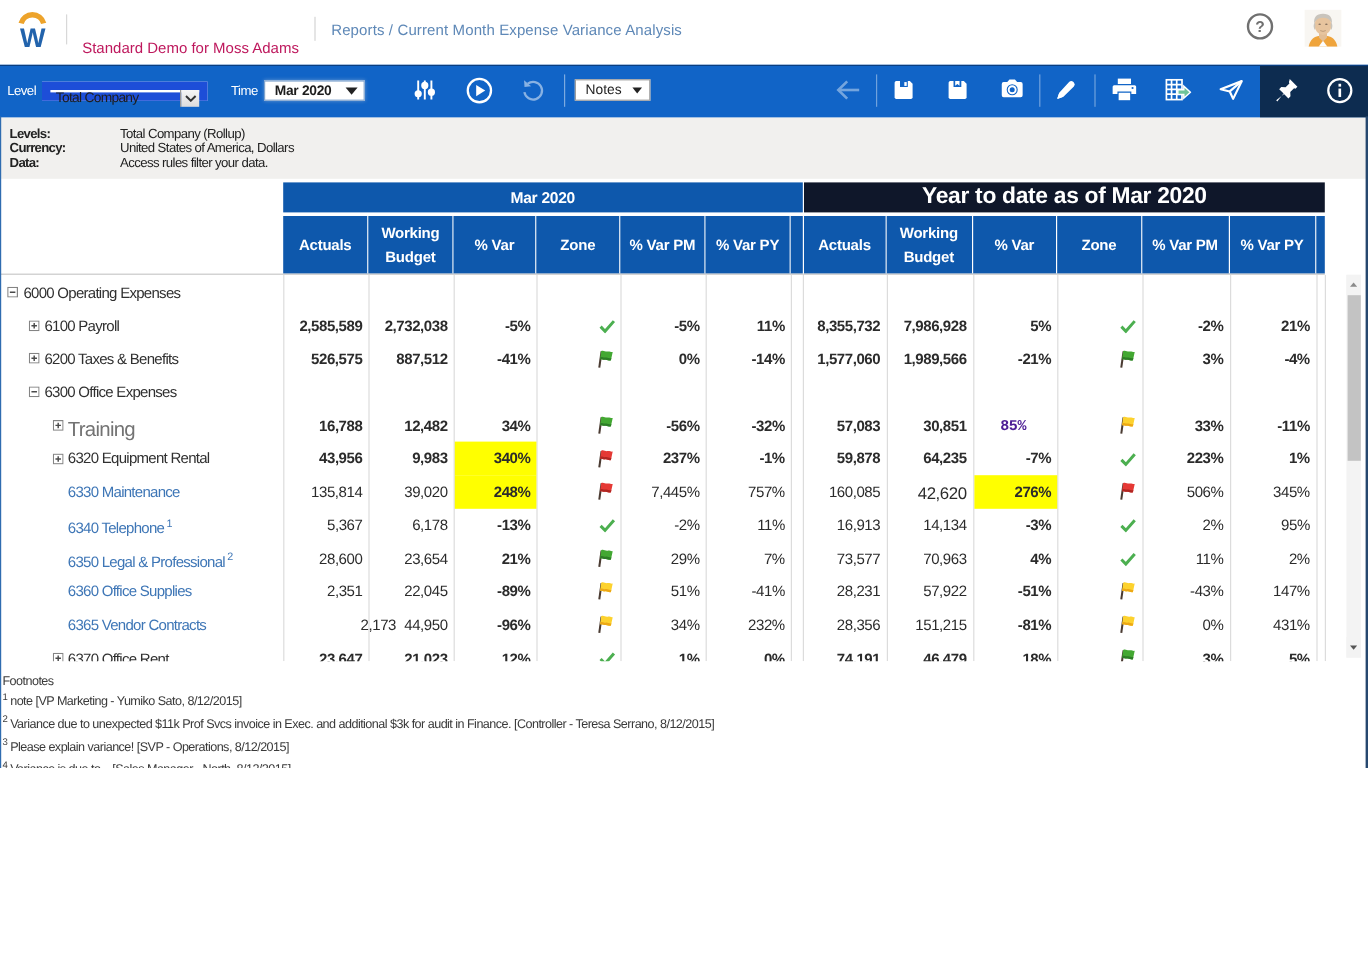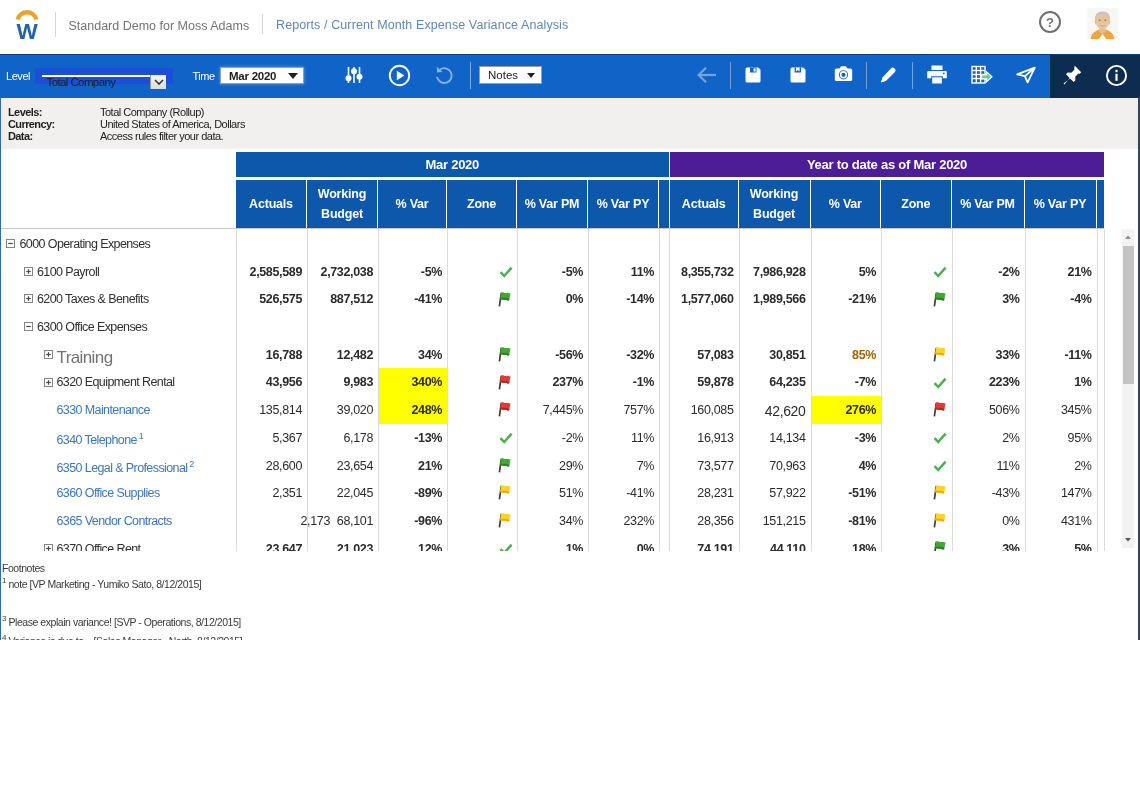--- a/index.html
+++ b/index.html
@@ -4,21 +4,21 @@
 html,body{width:1140px;height:810px;background:#fff;overflow:hidden;}
 body{font-family:"Liberation Sans",sans-serif;position:relative;}
 </style></head><body>
 <div style="position:absolute;left:14.5px;top:7px;">
     <svg width="26" height="34" viewBox="0 0 26 34" style="display:block;">
       <path d="M2.6 12.5 A 9.75 9.75 0 0 1 21.4 12.5" fill="none" stroke="#eda32b" stroke-width="4.5"></path>
 <text x="12.2" y="32" text-anchor="middle" font-family="Liberation Sans" font-weight="bold" font-size="22.5" fill="#2263ac">W</text>
     </svg>
   </div>
 <div style="position:absolute;left:55px;top:12px;width:1px;height:25px;background:#d8d8d8;"></div>
-<div style="position:absolute;left:68.5px;top:19px;font-size:12.5px;color:#737373;">Standard Demo for Moss Adams</div>
+<div style="position:absolute;left:68.5px;top:33px;font-size:12.5px;color:#be185d;">Standard Demo for Moss Adams</div>
 <div style="position:absolute;left:262px;top:14px;width:1px;height:20px;background:#d4d4d4;"></div>
 <div style="position:absolute;left:276px;top:17.7px;width:295px;height:17px;font-size:12.5px;letter-spacing:0.1px;color:#5e88b7;white-space:nowrap;overflow:hidden;">Reports / Current Month Expense Variance Analysis (with notes)</div>
 <div style="position:absolute;left:1038px;top:10px;">
     <svg width="24" height="24" viewBox="0 0 24 24" style="display:block;">
       <circle cx="12" cy="12" r="10" fill="none" stroke="#707070" stroke-width="2"></circle>
 <text x="12" y="16.5" text-anchor="middle" font-size="13" font-weight="bold" fill="#707070">?</text>
     </svg>
   </div>
 <div style="position:absolute;left:1087px;top:8px;">
     <svg width="31" height="31" viewBox="0 0 31 31" style="display:block;">
@@ -162,21 +162,21 @@
     </svg>
   </div>
 <div style="position:absolute;left:0px;top:97.5px;width:1140px;height:51px;background:#f1f0ee;"></div>
 <div style="position:absolute;left:8px;top:105.5px;font-size:11px;letter-spacing:-0.6px;font-weight:bold;color:#222;">Levels:</div>
 <div style="position:absolute;left:100px;top:105.5px;font-size:11px;letter-spacing:-0.5px;color:#222;">Total Company (Rollup)</div>
 <div style="position:absolute;left:8px;top:117.5px;font-size:11px;letter-spacing:-0.6px;font-weight:bold;color:#222;">Currency:</div>
 <div style="position:absolute;left:100px;top:117.5px;font-size:11px;letter-spacing:-0.5px;color:#222;">United States of America, Dollars</div>
 <div style="position:absolute;left:8px;top:129.5px;font-size:11px;letter-spacing:-0.6px;font-weight:bold;color:#222;">Data:</div>
 <div style="position:absolute;left:100px;top:129.5px;font-size:11px;letter-spacing:-0.5px;color:#222;">Access rules filter your data.</div>
 <div style="position:absolute;left:236px;top:152px;width:432.5px;height:24.5px;background:#0e58ac;color:#fff;font-weight:bold;font-size:13px;letter-spacing:-0.25px;display:flex;align-items:center;justify-content:center;">Mar 2020</div>
-<div style="position:absolute;left:670px;top:152px;width:434px;height:24.5px;background:#4c1d95;color:#fff;font-weight:bold;font-size:13px;letter-spacing:-0.25px;display:flex;align-items:center;justify-content:center;">Year to date as of Mar 2020</div>
+<div style="position:absolute;left:670px;top:152px;width:434px;height:24.5px;background:#0f172a;color:#fff;font-weight:bold;font-size:19px;letter-spacing:-0.25px;display:flex;align-items:center;justify-content:center;">Year to date as of Mar 2020</div>
 <div style="position:absolute;left:236px;top:179.5px;width:71px;height:48px;background:#0e58ac;border-right:1.5px solid #fff;color:#fff;font-weight:bold;font-size:12.5px;letter-spacing:-0.2px;display:flex;align-items:center;justify-content:center;text-align:center;line-height:20px;">Actuals</div>
 <div style="position:absolute;left:307px;top:179.5px;width:71px;height:48px;background:#0e58ac;border-right:1.5px solid #fff;color:#fff;font-weight:bold;font-size:12.5px;letter-spacing:-0.2px;display:flex;align-items:center;justify-content:center;text-align:center;line-height:20px;">Working<br>Budget</div>
 <div style="position:absolute;left:378px;top:179.5px;width:69px;height:48px;background:#0e58ac;border-right:1.5px solid #fff;color:#fff;font-weight:bold;font-size:12.5px;letter-spacing:-0.2px;display:flex;align-items:center;justify-content:center;text-align:center;line-height:20px;">% Var</div>
 <div style="position:absolute;left:447px;top:179.5px;width:70px;height:48px;background:#0e58ac;border-right:1.5px solid #fff;color:#fff;font-weight:bold;font-size:12.5px;letter-spacing:-0.2px;display:flex;align-items:center;justify-content:center;text-align:center;line-height:20px;">Zone</div>
 <div style="position:absolute;left:517px;top:179.5px;width:71px;height:48px;background:#0e58ac;border-right:1.5px solid #fff;color:#fff;font-weight:bold;font-size:12.5px;letter-spacing:-0.2px;display:flex;align-items:center;justify-content:center;text-align:center;line-height:20px;">% Var PM</div>
 <div style="position:absolute;left:588px;top:179.5px;width:71px;height:48px;background:#0e58ac;border-right:1.5px solid #fff;color:#fff;font-weight:bold;font-size:12.5px;letter-spacing:-0.2px;display:flex;align-items:center;justify-content:center;text-align:center;line-height:20px;">% Var PY</div>
 <div style="position:absolute;left:659px;top:179.5px;width:9.5px;height:48px;background:#0e58ac;"></div>
 <div style="position:absolute;left:670px;top:179.5px;width:68.5px;height:48px;background:#0e58ac;border-right:1.5px solid #fff;color:#fff;font-weight:bold;font-size:12.5px;letter-spacing:-0.2px;display:flex;align-items:center;justify-content:center;text-align:center;line-height:20px;">Actuals</div>
 <div style="position:absolute;left:738.5px;top:179.5px;width:72.0px;height:48px;background:#0e58ac;border-right:1.5px solid #fff;color:#fff;font-weight:bold;font-size:12.5px;letter-spacing:-0.2px;display:flex;align-items:center;justify-content:center;text-align:center;line-height:20px;">Working<br>Budget</div>
 <div style="position:absolute;left:810.5px;top:179.5px;width:70.5px;height:48px;background:#0e58ac;border-right:1.5px solid #fff;color:#fff;font-weight:bold;font-size:12.5px;letter-spacing:-0.2px;display:flex;align-items:center;justify-content:center;text-align:center;line-height:20px;">% Var</div>
@@ -293,21 +293,21 @@
       <svg width="15" height="16" viewBox="0 0 15 16" style="display:block;">
         <path d="M2.4 15.4 L4.3 1.9" stroke="#4a3b32" stroke-width="1.7"></path>
 <path d="M4.0 1.6 C5.8 0.4 7.5 2.3 9.4 1.9 C11.1 1.6 12.5 2.8 13.6 2.3 L12.1 9.3 C10.6 10.0 9.1 8.4 7.2 8.8 C5.6 9.1 4.1 8.0 3.0 8.4 Z" fill="#43a832"></path>
 <path d="M3.4 6.5 L3.0 8.4 C4.1 8.0 5.6 9.1 7.2 8.8 C9.1 8.4 10.6 10.0 12.1 9.3 L12.5 7.4 C11.1 8.1 9.6 6.5 7.7 6.9 C6.1 7.2 4.5 6.1 3.4 6.5 Z" fill="#2d7d26"></path>
       </svg>
     </div>
     <div style="position:absolute;left:519px;top:119.20000000000002px;width:64px;height:16px;font-size:12.5px;letter-spacing:-0.35px;font-weight:bold;color:#2b2b2b;text-align:right;">-56%</div>
     <div style="position:absolute;left:590px;top:119.20000000000002px;width:64px;height:16px;font-size:12.5px;letter-spacing:-0.35px;font-weight:bold;color:#2b2b2b;text-align:right;">-32%</div>
     <div style="position:absolute;left:672px;top:119.20000000000002px;width:61.5px;height:16px;font-size:12.5px;letter-spacing:-0.35px;font-weight:bold;color:#2b2b2b;text-align:right;">57,083</div>
     <div style="position:absolute;left:740.5px;top:119.20000000000002px;width:65.0px;height:16px;font-size:12.5px;letter-spacing:-0.35px;font-weight:bold;color:#2b2b2b;text-align:right;">30,851</div>
-    <div style="position:absolute;left:812.5px;top:119.20000000000002px;width:63.5px;height:16px;font-size:12.5px;letter-spacing:-0.35px;font-weight:bold;color:#a16207;text-align:right;">85%</div>
+    <div style="position:absolute;left:812.5px;top:119.20000000000002px;width:63.5px;height:16px;font-size:12.5px;letter-spacing:-0.35px;font-weight:bold;color:#4c1d95;text-align:center;font-family:Liberation Mono, monospace;">85%</div>
     <div style="position:absolute;left:931.5px;top:117.45000000000002px;">
       <svg width="15" height="16" viewBox="0 0 15 16" style="display:block;">
         <path d="M2.4 15.4 L4.3 1.9" stroke="#4a3b32" stroke-width="1.7"></path>
 <path d="M4.0 1.6 C5.8 0.4 7.5 2.3 9.4 1.9 C11.1 1.6 12.5 2.8 13.6 2.3 L12.1 9.3 C10.6 10.0 9.1 8.4 7.2 8.8 C5.6 9.1 4.1 8.0 3.0 8.4 Z" fill="#fdd22e"></path>
 <path d="M3.4 6.5 L3.0 8.4 C4.1 8.0 5.6 9.1 7.2 8.8 C9.1 8.4 10.6 10.0 12.1 9.3 L12.5 7.4 C11.1 8.1 9.6 6.5 7.7 6.9 C6.1 7.2 4.5 6.1 3.4 6.5 Z" fill="#eda815"></path>
       </svg>
     </div>
     <div style="position:absolute;left:953.5px;top:119.20000000000002px;width:66.0px;height:16px;font-size:12.5px;letter-spacing:-0.35px;font-weight:bold;color:#2b2b2b;text-align:right;">33%</div>
     <div style="position:absolute;left:1026.5px;top:119.20000000000002px;width:65.0px;height:16px;font-size:12.5px;letter-spacing:-0.35px;font-weight:bold;color:#2b2b2b;text-align:right;">-11%</div>
     <div style="position:absolute;left:43.5px;top:149.05px;">
@@ -429,21 +429,21 @@
       <svg width="15" height="16" viewBox="0 0 15 16" style="display:block;">
         <path d="M2.4 15.4 L4.3 1.9" stroke="#4a3b32" stroke-width="1.7"></path>
 <path d="M4.0 1.6 C5.8 0.4 7.5 2.3 9.4 1.9 C11.1 1.6 12.5 2.8 13.6 2.3 L12.1 9.3 C10.6 10.0 9.1 8.4 7.2 8.8 C5.6 9.1 4.1 8.0 3.0 8.4 Z" fill="#fdd22e"></path>
 <path d="M3.4 6.5 L3.0 8.4 C4.1 8.0 5.6 9.1 7.2 8.8 C9.1 8.4 10.6 10.0 12.1 9.3 L12.5 7.4 C11.1 8.1 9.6 6.5 7.7 6.9 C6.1 7.2 4.5 6.1 3.4 6.5 Z" fill="#eda815"></path>
       </svg>
     </div>
     <div style="position:absolute;left:953.5px;top:257.70000000000005px;width:66.0px;height:16px;font-size:12.5px;letter-spacing:-0.35px;font-weight:normal;color:#2b2b2b;text-align:right;">-43%</div>
     <div style="position:absolute;left:1026.5px;top:257.70000000000005px;width:65.0px;height:16px;font-size:12.5px;letter-spacing:-0.35px;font-weight:normal;color:#2b2b2b;text-align:right;">147%</div>
     <div style="position:absolute;left:56.5px;top:285.40000000000003px;font-size:12.5px;letter-spacing:-0.6px;color:#3e76b6;white-space:nowrap;">6365 Vendor Contracts</div>
     <div style="position:absolute;left:238px;top:285.40000000000003px;width:64px;height:16px;font-size:12.5px;letter-spacing:-0.35px;font-weight:normal;color:#2b2b2b;text-align:right;margin-left:28px;">2,173</div>
-    <div style="position:absolute;left:309px;top:285.40000000000003px;width:64px;height:16px;font-size:12.5px;letter-spacing:-0.35px;font-weight:normal;color:#2b2b2b;text-align:right;">68,101</div>
+    <div style="position:absolute;left:309px;top:285.40000000000003px;width:64px;height:16px;font-size:12.5px;letter-spacing:-0.35px;font-weight:normal;color:#2b2b2b;text-align:right;">44,950</div>
     <div style="position:absolute;left:380px;top:285.40000000000003px;width:62px;height:16px;font-size:12.5px;letter-spacing:-0.35px;font-weight:bold;color:#2b2b2b;text-align:right;">-96%</div>
     <div style="position:absolute;left:497px;top:283.65000000000003px;">
       <svg width="15" height="16" viewBox="0 0 15 16" style="display:block;">
         <path d="M2.4 15.4 L4.3 1.9" stroke="#4a3b32" stroke-width="1.7"></path>
 <path d="M4.0 1.6 C5.8 0.4 7.5 2.3 9.4 1.9 C11.1 1.6 12.5 2.8 13.6 2.3 L12.1 9.3 C10.6 10.0 9.1 8.4 7.2 8.8 C5.6 9.1 4.1 8.0 3.0 8.4 Z" fill="#fdd22e"></path>
 <path d="M3.4 6.5 L3.0 8.4 C4.1 8.0 5.6 9.1 7.2 8.8 C9.1 8.4 10.6 10.0 12.1 9.3 L12.5 7.4 C11.1 8.1 9.6 6.5 7.7 6.9 C6.1 7.2 4.5 6.1 3.4 6.5 Z" fill="#eda815"></path>
       </svg>
     </div>
     <div style="position:absolute;left:519px;top:285.40000000000003px;width:64px;height:16px;font-size:12.5px;letter-spacing:-0.35px;font-weight:normal;color:#2b2b2b;text-align:right;">34%</div>
     <div style="position:absolute;left:590px;top:285.40000000000003px;width:64px;height:16px;font-size:12.5px;letter-spacing:-0.35px;font-weight:normal;color:#2b2b2b;text-align:right;">232%</div>
@@ -471,21 +471,21 @@
     <div style="position:absolute;left:309px;top:313.1px;width:64px;height:16px;font-size:12.5px;letter-spacing:-0.35px;font-weight:bold;color:#2b2b2b;text-align:right;">21,023</div>
     <div style="position:absolute;left:380px;top:313.1px;width:62px;height:16px;font-size:12.5px;letter-spacing:-0.35px;font-weight:bold;color:#2b2b2b;text-align:right;">12%</div>
     <div style="position:absolute;left:498.5px;top:314.35px;">
       <svg width="14" height="12" viewBox="0 0 14 12" style="display:block;">
         <path d="M1.5 6.2 L5.2 10 L12.6 1.6" fill="none" stroke="#4caf50" stroke-width="2.5"></path>
       </svg>
     </div>
     <div style="position:absolute;left:519px;top:313.1px;width:64px;height:16px;font-size:12.5px;letter-spacing:-0.35px;font-weight:bold;color:#2b2b2b;text-align:right;">1%</div>
     <div style="position:absolute;left:590px;top:313.1px;width:64px;height:16px;font-size:12.5px;letter-spacing:-0.35px;font-weight:bold;color:#2b2b2b;text-align:right;">0%</div>
     <div style="position:absolute;left:672px;top:313.1px;width:61.5px;height:16px;font-size:12.5px;letter-spacing:-0.35px;font-weight:bold;color:#2b2b2b;text-align:right;">74,191</div>
-    <div style="position:absolute;left:740.5px;top:313.1px;width:65.0px;height:16px;font-size:12.5px;letter-spacing:-0.35px;font-weight:bold;color:#2b2b2b;text-align:right;">44,110</div>
+    <div style="position:absolute;left:740.5px;top:313.1px;width:65.0px;height:16px;font-size:12.5px;letter-spacing:-0.35px;font-weight:bold;color:#2b2b2b;text-align:right;">46,479</div>
     <div style="position:absolute;left:812.5px;top:313.1px;width:63.5px;height:16px;font-size:12.5px;letter-spacing:-0.35px;font-weight:bold;color:#2b2b2b;text-align:right;">18%</div>
     <div style="position:absolute;left:931.5px;top:311.35px;">
       <svg width="15" height="16" viewBox="0 0 15 16" style="display:block;">
         <path d="M2.4 15.4 L4.3 1.9" stroke="#4a3b32" stroke-width="1.7"></path>
 <path d="M4.0 1.6 C5.8 0.4 7.5 2.3 9.4 1.9 C11.1 1.6 12.5 2.8 13.6 2.3 L12.1 9.3 C10.6 10.0 9.1 8.4 7.2 8.8 C5.6 9.1 4.1 8.0 3.0 8.4 Z" fill="#43a832"></path>
 <path d="M3.4 6.5 L3.0 8.4 C4.1 8.0 5.6 9.1 7.2 8.8 C9.1 8.4 10.6 10.0 12.1 9.3 L12.5 7.4 C11.1 8.1 9.6 6.5 7.7 6.9 C6.1 7.2 4.5 6.1 3.4 6.5 Z" fill="#2d7d26"></path>
       </svg>
     </div>
     <div style="position:absolute;left:953.5px;top:313.1px;width:66.0px;height:16px;font-size:12.5px;letter-spacing:-0.35px;font-weight:bold;color:#2b2b2b;text-align:right;">3%</div>
     <div style="position:absolute;left:1026.5px;top:313.1px;width:65.0px;height:16px;font-size:12.5px;letter-spacing:-0.35px;font-weight:bold;color:#2b2b2b;text-align:right;">5%</div>
@@ -500,14 +500,15 @@
     <svg width="12" height="17" viewBox="0 0 12 17" style="display:block;">
       <path d="M6 10.5 L9 7 L3 7 Z" fill="#555"></path>
     </svg>
   </div>
 <div style="position:absolute;left:1122.5px;top:245.5px;width:11px;height:138px;background:#c3c3c3;"></div>
 <div style="position:absolute;left:1138px;top:97px;width:2px;height:543px;background:#26486f;"></div>
 <div style="position:absolute;left:0px;top:97px;width:1px;height:543px;background:#2f6cb0;"></div>
 <div style="position:absolute;left:0px;top:558px;width:1140px;height:82px;overflow:hidden;">
     <div style="position:absolute;left:2px;top:3.5px;font-size:10.5px;letter-spacing:-0.45px;color:#3a3a3a;">Footnotes</div>
     <div style="position:absolute;left:2px;top:17.5px;font-size:10.5px;letter-spacing:-0.45px;color:#3a3a3a;white-space:nowrap;"><sup style="font-size:8px;">1</sup> note [VP Marketing - Yumiko Sato, 8/12/2015]</div>
+    <div style="position:absolute;left:2px;top:36.5px;font-size:10.5px;letter-spacing:-0.45px;color:#3a3a3a;white-space:nowrap;"><sup style="font-size:8px;">2</sup> Variance due to unexpected $11k Prof Svcs invoice in Exec. and additional $3k for audit in Finance. [Controller - Teresa Serrano, 8/12/2015]</div>
     <div style="position:absolute;left:2px;top:55.5px;font-size:10.5px;letter-spacing:-0.45px;color:#3a3a3a;white-space:nowrap;"><sup style="font-size:8px;">3</sup> Please explain variance! [SVP - Operations, 8/12/2015]</div>
     <div style="position:absolute;left:2px;top:74.5px;font-size:10.5px;letter-spacing:-0.45px;color:#3a3a3a;white-space:nowrap;"><sup style="font-size:8px;">4</sup> Variance is due to... [Sales Manager - North, 8/12/2015]</div>
   </div>
 </body></html>

